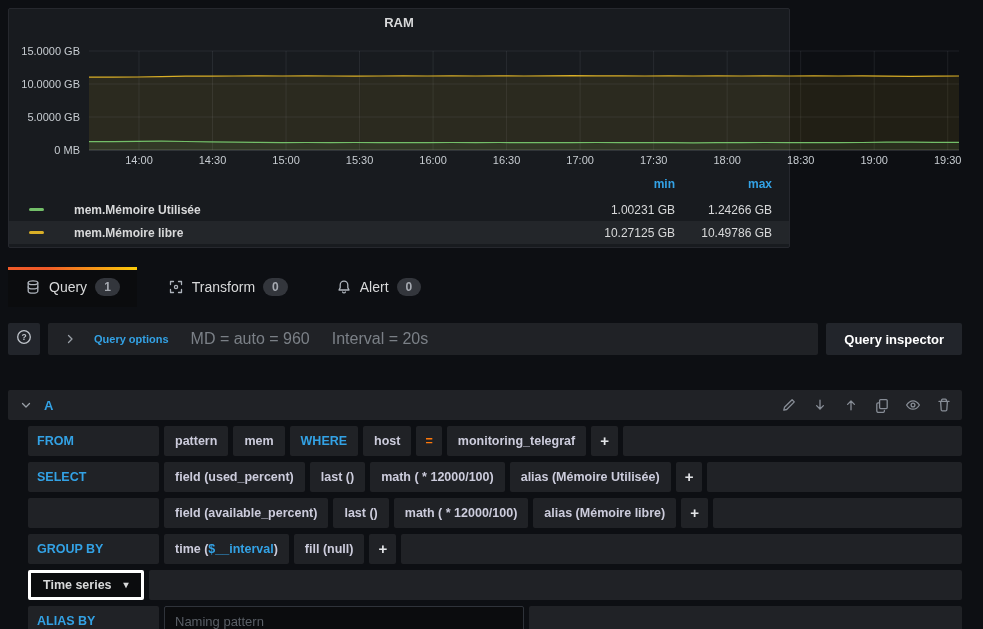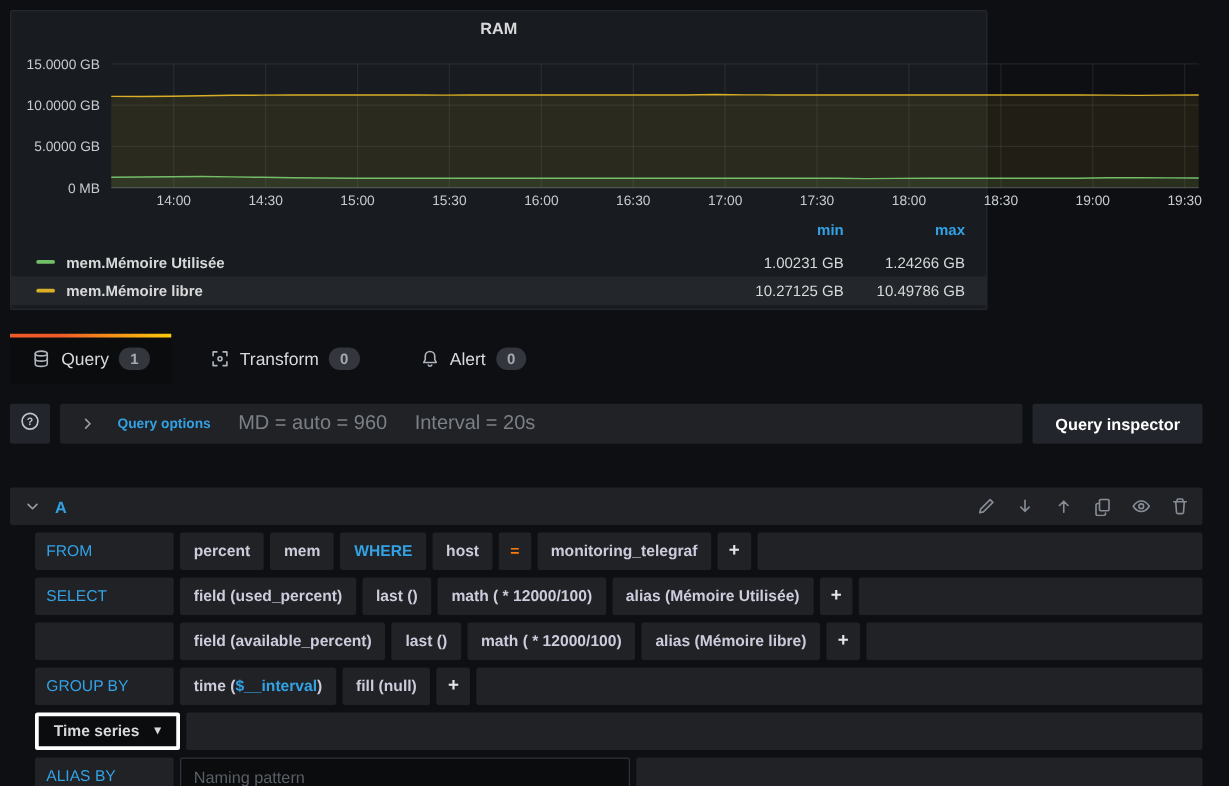--- a/index.html
+++ b/index.html
@@ -10,21 +10,21 @@
   .panel { position:absolute; left:8px; top:8px; width:782px; height:240px;
            background:#181b1f; border:1px solid #26282e; border-radius:2px; }
   .panel-title { text-align:center; font-size:13px; font-weight:bold; color:#d8d9da; padding-top:6px; }
   #chart { position:absolute; left:0; top:26px; }
 
   .legend { position:absolute; left:0; top:168px; width:100%; font-size:12px; }
   .legend-hdr { position:relative; height:21px; }
   .lcol-min { position:absolute; right:114px; width:120px; text-align:right; }
   .lcol-max { position:absolute; right:17px;  width:120px; text-align:right; }
   .legend-hdr span { color:#33A2E5; font-weight:bold; }
-  .legend-row { position:relative; height:23px; display:flex; align-items:center; padding-left:20px; }
+  .legend-row { position:relative; height:23px; display:flex; align-items:center; padding-left:20px;gap:21px; }
   .legend-row.hl { background:rgba(255,255,255,0.05); }
   .ldash { display:inline-block; width:15px; height:2.5px; border-radius:2px; margin-right:9px; flex:none; }
   .lname { color:#d8d9da; font-weight:600; cursor:pointer; }
   .lval { color:#d8d9da; }
 
   
   .tabbar { position:absolute; left:8px; top:267px; height:40px; display:flex; align-items:stretch; }
   .tab { position:relative; display:flex; align-items:center; gap:8px; padding:0 17px;
          font-size:14px; color:#d8d9da; cursor:pointer; }
   .tab .ticon { color:#aeb4bc; display:flex; }
@@ -55,22 +55,22 @@
   .query { position:absolute; left:8px; top:390px; width:954px; }
   .q-header { height:30px; background:#202226; border-radius:2px; display:flex; align-items:center;
               gap:10px; padding:0 10px; margin-bottom:6px; }
   .q-header .chev { color:#9aa0a7; display:flex; cursor:pointer; }
   .refid { color:#33A2E5; font-size:13px; font-weight:bold; }
   .spacer { flex:1; }
   .hicons { display:flex; gap:15px; align-items:center; }
   .hicons span { color:#878d96; display:flex; cursor:pointer; }
 
   .q-row { display:flex; gap:5px; height:30px; margin:0 0 6px 20px; font-size:12.5px; }
-  .q-label { width:111px; flex:none; background:#202226; border-radius:2px; color:#33A2E5;
-             font-weight:normal; line-height:30px; padding-left:9px; }
+  .q-label { width:131px; flex:none; background:#202226; border-radius:2px; color:#33A2E5;
+             font-weight:bold; line-height:30px; padding-left:9px; }
   .seg { background:#202226; border-radius:2px; color:#ccccdc; font-weight:bold;
          line-height:30px; padding:0 11px; white-space:nowrap; cursor:pointer; }
   .seg .kw, .seg.kw { color:#33A2E5; }
   .seg.op { color:#FF780A; padding:0 9px; }
   .seg.plus { font-size:15px; padding:0 9px; color:#e3e5e8; }
   .seg.dropdown { background:#0b0c0e; border:3px solid #ffffff; font-weight:bold; color:#d8d9da;
                   padding:0 12px; display:flex; align-items:center; gap:12px; }
   .seg.dropdown .dcaret { font-size:10px; color:#d8d9da; }
   .filler { flex:1; background:#202226; border-radius:2px; }
   .q-input { width:360px; background:#0b0c0e; border:1px solid #2f333a; border-radius:2px;
@@ -236,21 +236,21 @@
         <span>
           <svg width="16" height="16" viewBox="0 0 16 16" fill="none" stroke="currentColor" stroke-width="1.3" stroke-linecap="round" stroke-linejoin="round">
             <path d="M3 4.4h10M5.6 4.4V3.2a1 1 0 0 1 1-1h2.8a1 1 0 0 1 1 1v1.2M4.6 4.4l.6 8.6a1.05 1.05 0 0 0 1.05.9h3.5a1.05 1.05 0 0 0 1.05-.9l.6-8.6"></path>
           </svg>
         </span>
       </span>
   </div>
   <div id="q-rows">
       <div class="q-row">
         <div class="q-label">FROM</div>
-        <div class="seg">percent</div>
+        <div class="seg">pattern</div>
         <div class="seg">mem</div>
         <div class="seg kw">WHERE</div>
         <div class="seg">host</div>
         <div class="seg op">=</div>
         <div class="seg">monitoring_telegraf</div>
         <div class="seg plus">+</div>
         <div class="filler"></div>
       </div>
       <div class="q-row">
         <div class="q-label">SELECT</div>

